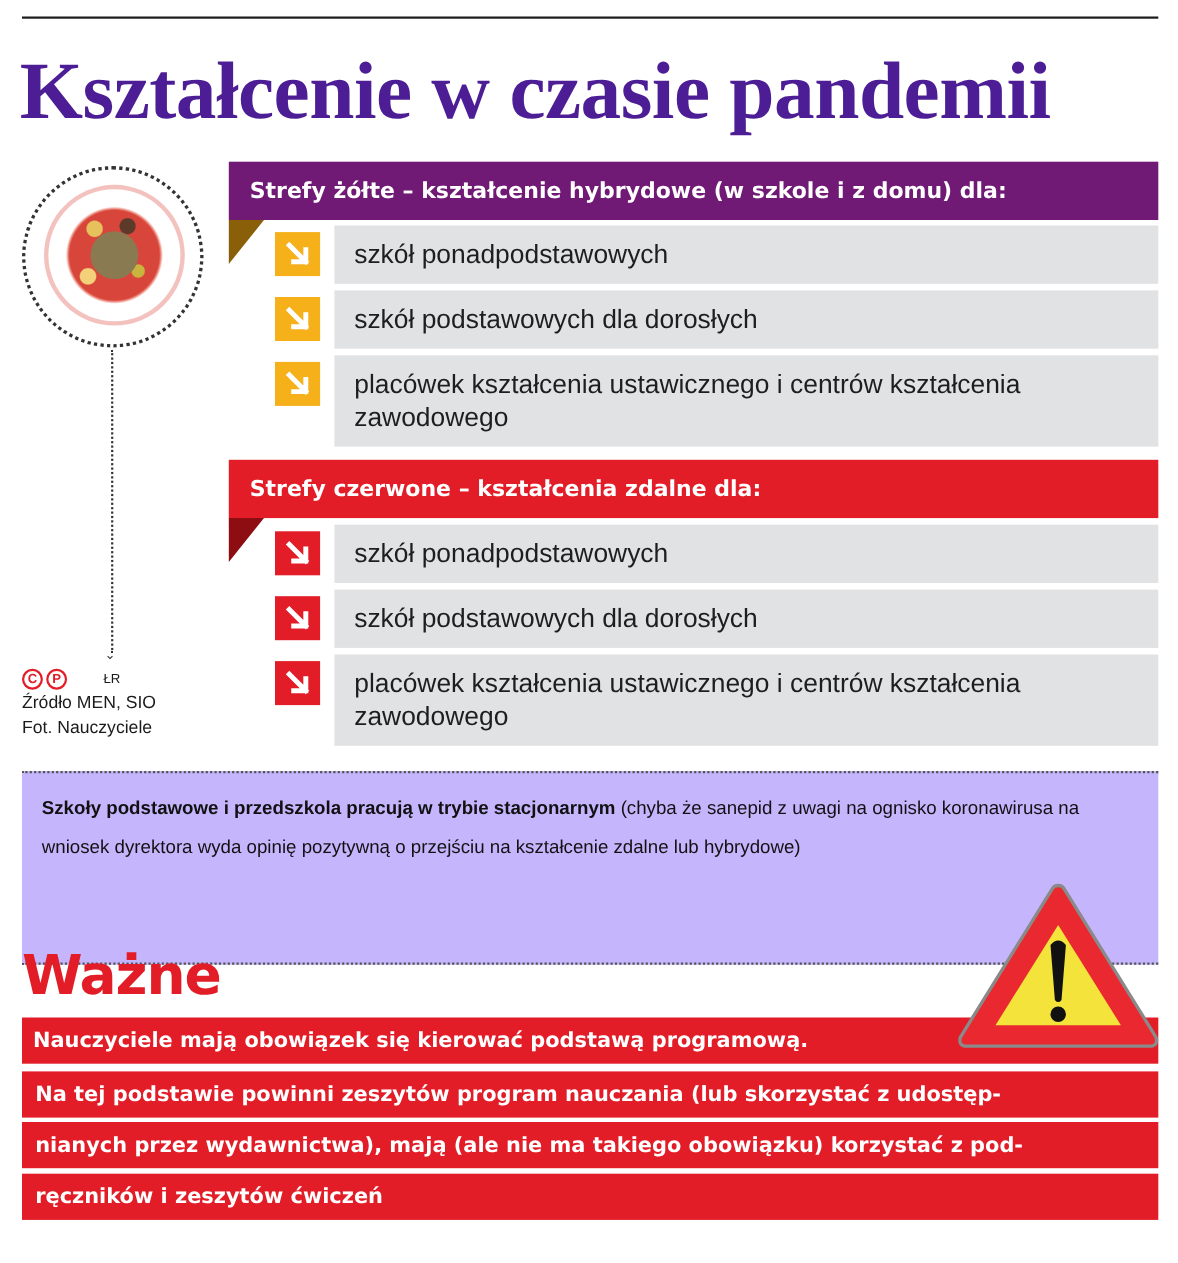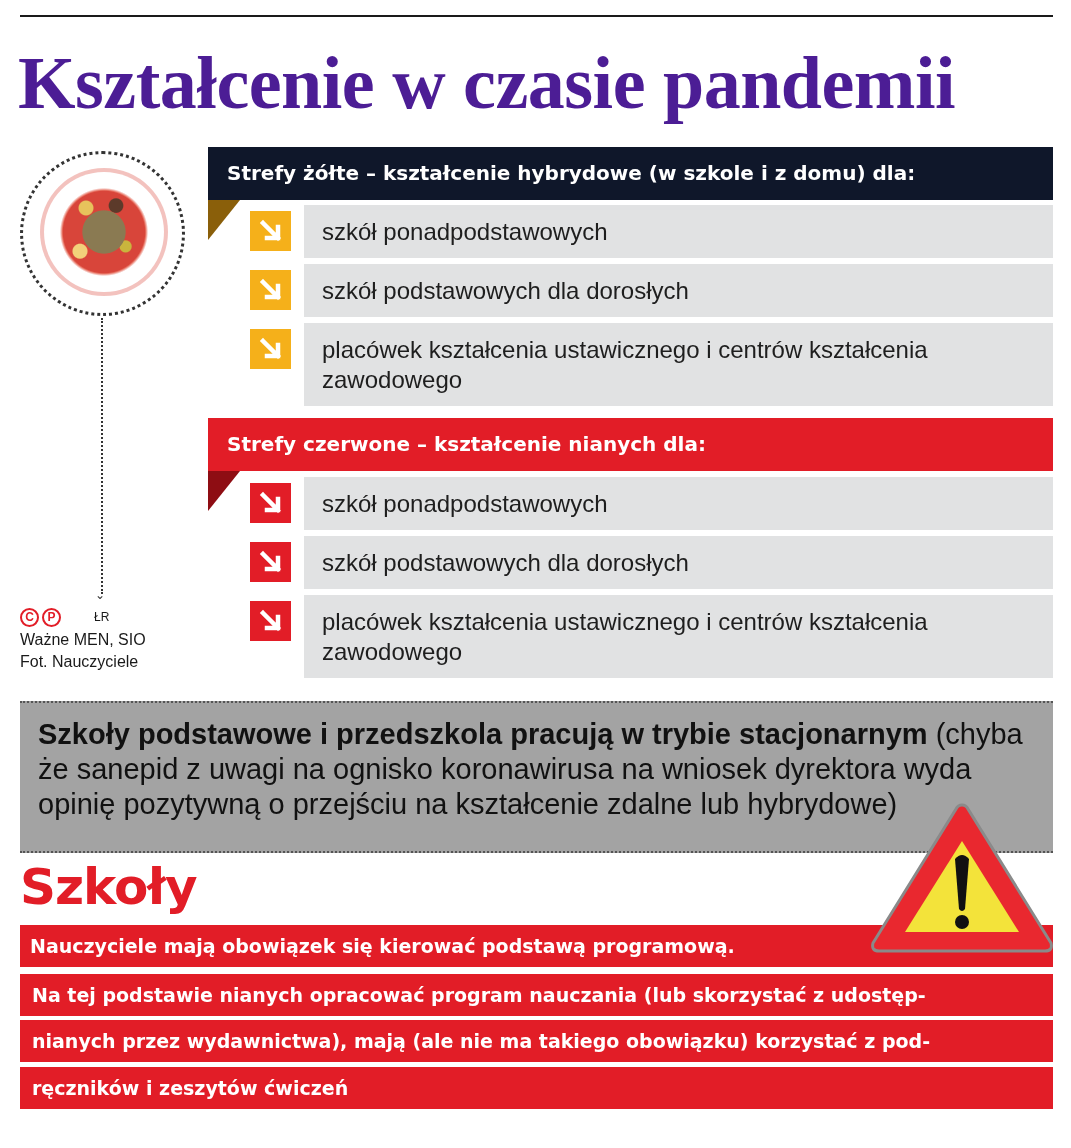--- a/index.html
+++ b/index.html
@@ -42,21 +42,21 @@
       color: #e21d27; font-weight: bold; font-size: 12px; line-height: 1;
     }
     .cp-author { margin-left: 30px; font-size: 12px; }
 
     
     .zone-header {
       position: absolute; left: 208px; width: 845px; height: 53px;
       color: #ffffff; font-family: "DejaVu Sans", sans-serif; font-weight: bold;
       font-size: 20px; line-height: 53px; padding-left: 19px; white-space: nowrap;
     }
-    .zone-header.yellow { top: 147px; background: #0f172a; }
+    .zone-header.yellow { top: 147px; background: #701a75; }
     .zone-header.red { top: 418px; background: #e21d27; }
     .fold { position: absolute; left: 208px; width: 0; height: 0; border-style: solid; border-width: 0 32px 40px 0; }
     .fold.yellow { top: 200px; border-color: transparent #8a5f0a transparent transparent; transform: scaleX(-1); }
     .fold.red { top: 471px; border-color: transparent #8e0d13 transparent transparent; transform: scaleX(-1); }
 
     .item-row { position: absolute; left: 250px; width: 803px; border-radius: 22px; }
     .item-icon {
       position: absolute; left: 0; top: 6px; width: 41px; height: 40px;
       display: flex; align-items: center; justify-content: center;
     }
@@ -64,24 +64,24 @@
     .item-icon.red { background: #e21d27; }
     .item-box {
       position: absolute; left: 54px; top: 0; right: 0;
       background: #e1e2e3; padding: 0 18px;
       font-family: "Liberation Sans", sans-serif; font-size: 24px; color: #1e1e1e;
       display: flex; align-items: center; line-height: 30px;
     }
 
     
     .info-box {
-      position: absolute; left: 20px; top: 701px; width: 1033px; height: 152px;
-      background: #a3a3a3; border-top: 2px dotted #555; border-bottom: 2px dotted #555;
+      position: absolute; left: 20px; top: 701px; width: 1033px; height: 176px;
+      background: #c4b5fd; border-top: 2px dotted #555; border-bottom: 2px dotted #555;
       padding: 14px 18px 0 18px;
-      font-family: "Liberation Sans", sans-serif; font-size: 29px; line-height: 35px; color: #111;
+      font-family: "Liberation Sans", sans-serif; font-size: 17px; line-height: 35px; color: #111;
     }
     .info-box b { font-weight: bold; }
 
     .wazne {
       position: absolute; left: 20px; top: 856px;
       font-family: "DejaVu Sans", sans-serif; font-weight: bold; font-size: 50px; line-height: 62px;
       color: #e21d27; letter-spacing: -1px;
     }
 
     .note-bar {
@@ -102,21 +102,21 @@
 <div class="virus"></div>
 <div class="vline"></div>
 <div class="varrow">⌄</div>
 
 <div class="credits">
   <div class="cp-row">
     <span class="cp-badge">C</span>
     <span class="cp-badge">P</span>
     <span class="cp-author">ŁR</span>
   </div>
-  <div>Ważne MEN, SIO</div>
+  <div>Źródło MEN, SIO</div>
   <div>Fot. Nauczyciele</div>
 </div>
 
 <div class="zone-header yellow">Strefy żółte – kształcenie hybrydowe (w szkole i z domu) dla:</div>
 <div class="fold yellow"></div>
 
 <div class="item-row" style="top:205px;height:53px;">
   <div class="item-icon yellow">
     <svg width="26" height="26" viewBox="0 0 26 26">
         <path d="M5 5 L20 20 M9 20 H20 V9" stroke="#fff" stroke-width="4.5" fill="none" stroke-linecap="square"></path>
@@ -134,21 +134,21 @@
 </div>
 <div class="item-row" style="top:323px;height:83px;">
   <div class="item-icon yellow">
     <svg width="26" height="26" viewBox="0 0 26 26">
         <path d="M5 5 L20 20 M9 20 H20 V9" stroke="#fff" stroke-width="4.5" fill="none" stroke-linecap="square"></path>
       </svg>
   </div>
   <div class="item-box" style="height:83px;">placówek kształcenia ustawicznego i centrów kształcenia zawodowego</div>
 </div>
 
-<div class="zone-header red">Strefy czerwone – kształcenie nianych dla:</div>
+<div class="zone-header red">Strefy czerwone – kształcenia zdalne dla:</div>
 <div class="fold red"></div>
 
 <div class="item-row" style="top:477px;height:53px;">
   <div class="item-icon red">
     <svg width="26" height="26" viewBox="0 0 26 26">
         <path d="M5 5 L20 20 M9 20 H20 V9" stroke="#fff" stroke-width="4.5" fill="none" stroke-linecap="square"></path>
       </svg>
   </div>
   <div class="item-box" style="height:53px;">szkół ponadpodstawowych</div>
 </div>
@@ -164,24 +164,24 @@
   <div class="item-icon red">
     <svg width="26" height="26" viewBox="0 0 26 26">
         <path d="M5 5 L20 20 M9 20 H20 V9" stroke="#fff" stroke-width="4.5" fill="none" stroke-linecap="square"></path>
       </svg>
   </div>
   <div class="item-box" style="height:83px;">placówek kształcenia ustawicznego i centrów kształcenia zawodowego</div>
 </div>
 
 <div class="info-box"><b>Szkoły podstawowe i przedszkola pracują w trybie stacjonarnym</b><span> (chyba że sanepid z uwagi na ognisko koronawirusa na wniosek dyrektora wyda opinię pozytywną o przejściu na kształcenie zdalne lub hybrydowe)</span></div>
 
-<div class="wazne">Szkoły</div>
+<div class="wazne">Ważne</div>
 
 <div class="note-bar" style="top:925px;padding-left:10px;">Nauczyciele mają obowiązek się kierować podstawą programową.</div>
-<div class="note-bar" style="top:974px;">Na tej podstawie nianych opracować program nauczania (lub skorzystać z udostęp-</div>
+<div class="note-bar" style="top:974px;">Na tej podstawie powinni zeszytów program nauczania (lub skorzystać z udostęp-</div>
 <div class="note-bar" style="top:1020px;">nianych przez wydawnictwa), mają (ale nie ma takiego obowiązku) korzystać z pod-</div>
 <div class="note-bar" style="top:1067px;">ręczników i zeszytów ćwiczeń</div>
 
 <svg class="warning" viewBox="0 0 186 155">
   <path d="M93 4 Q97 4 99 8 L182 142 Q184 150 176 150 L10 150 Q2 150 4 142 L87 8 Q89 4 93 4 Z" fill="#e9282f" stroke="#8a8a8a" stroke-width="3"></path>
   <path d="M93 40 L150 131 L36 131 Z" fill="#f3e33a"></path>
   <path d="M86 58 Q93 50 100 58 L96 108 Q93 112 90 108 Z" fill="#111"></path>
   <circle cx="93" cy="121" r="7" fill="#111"></circle>
 </svg>
 

